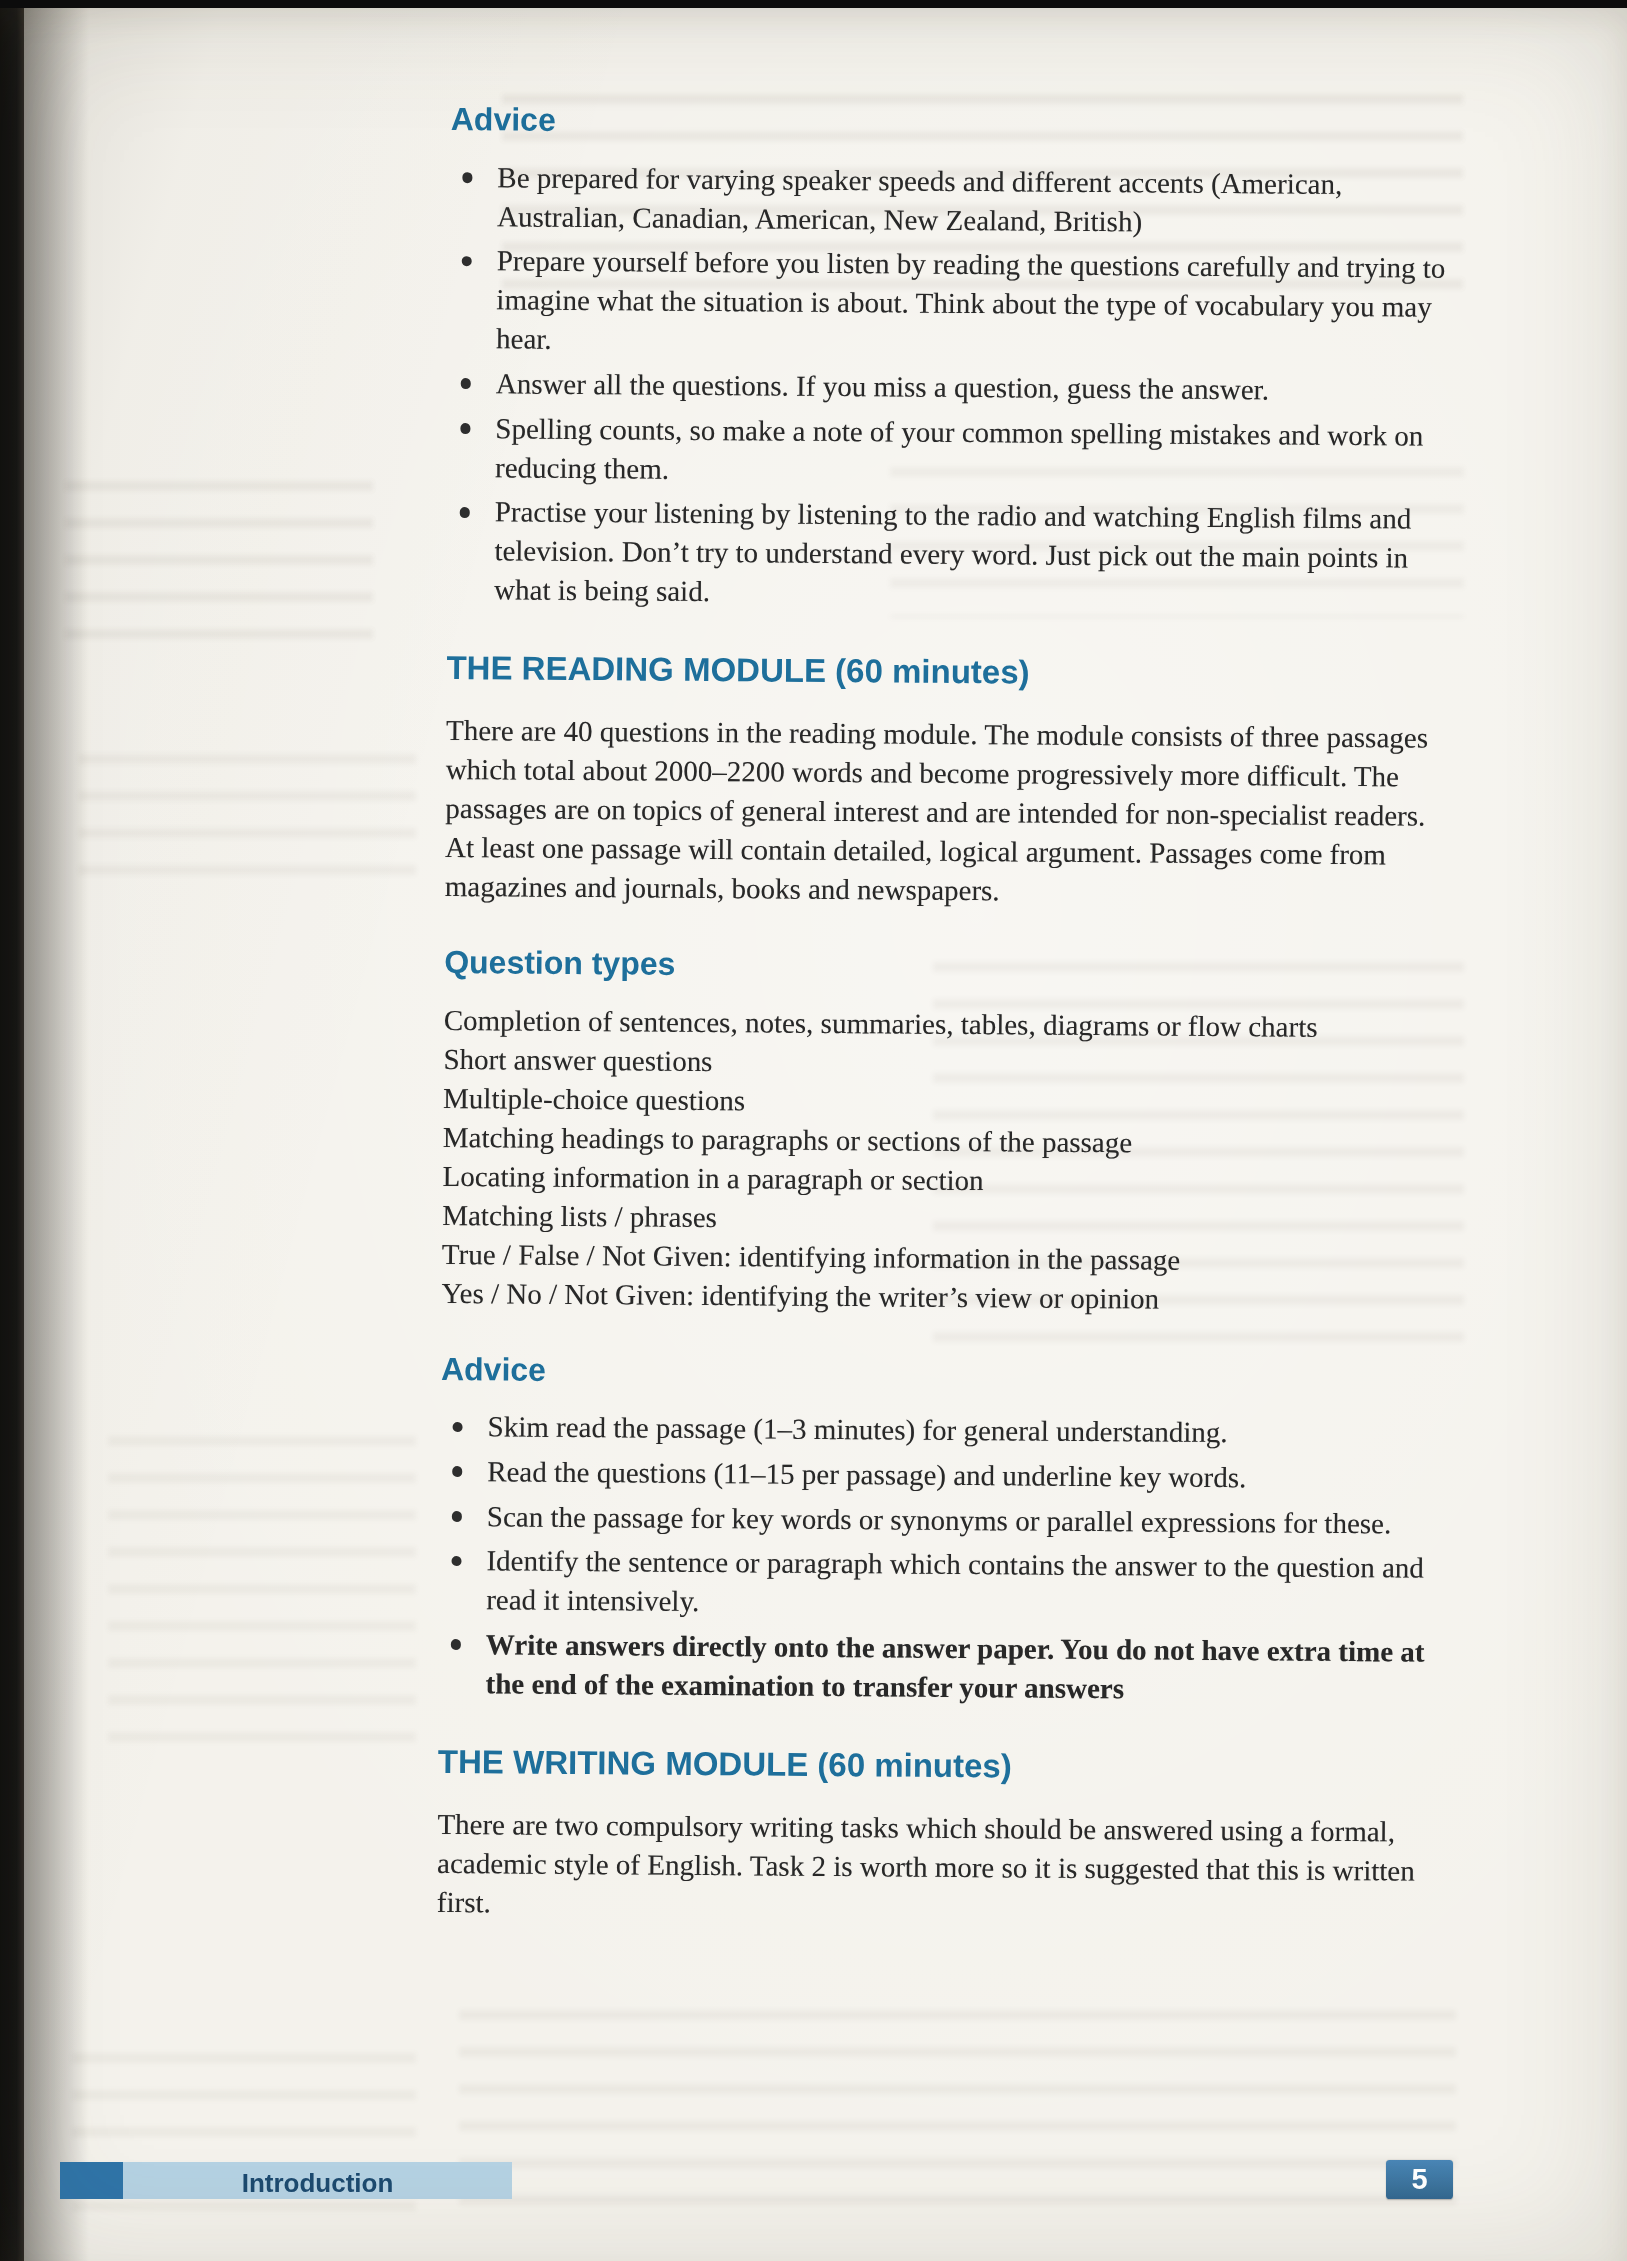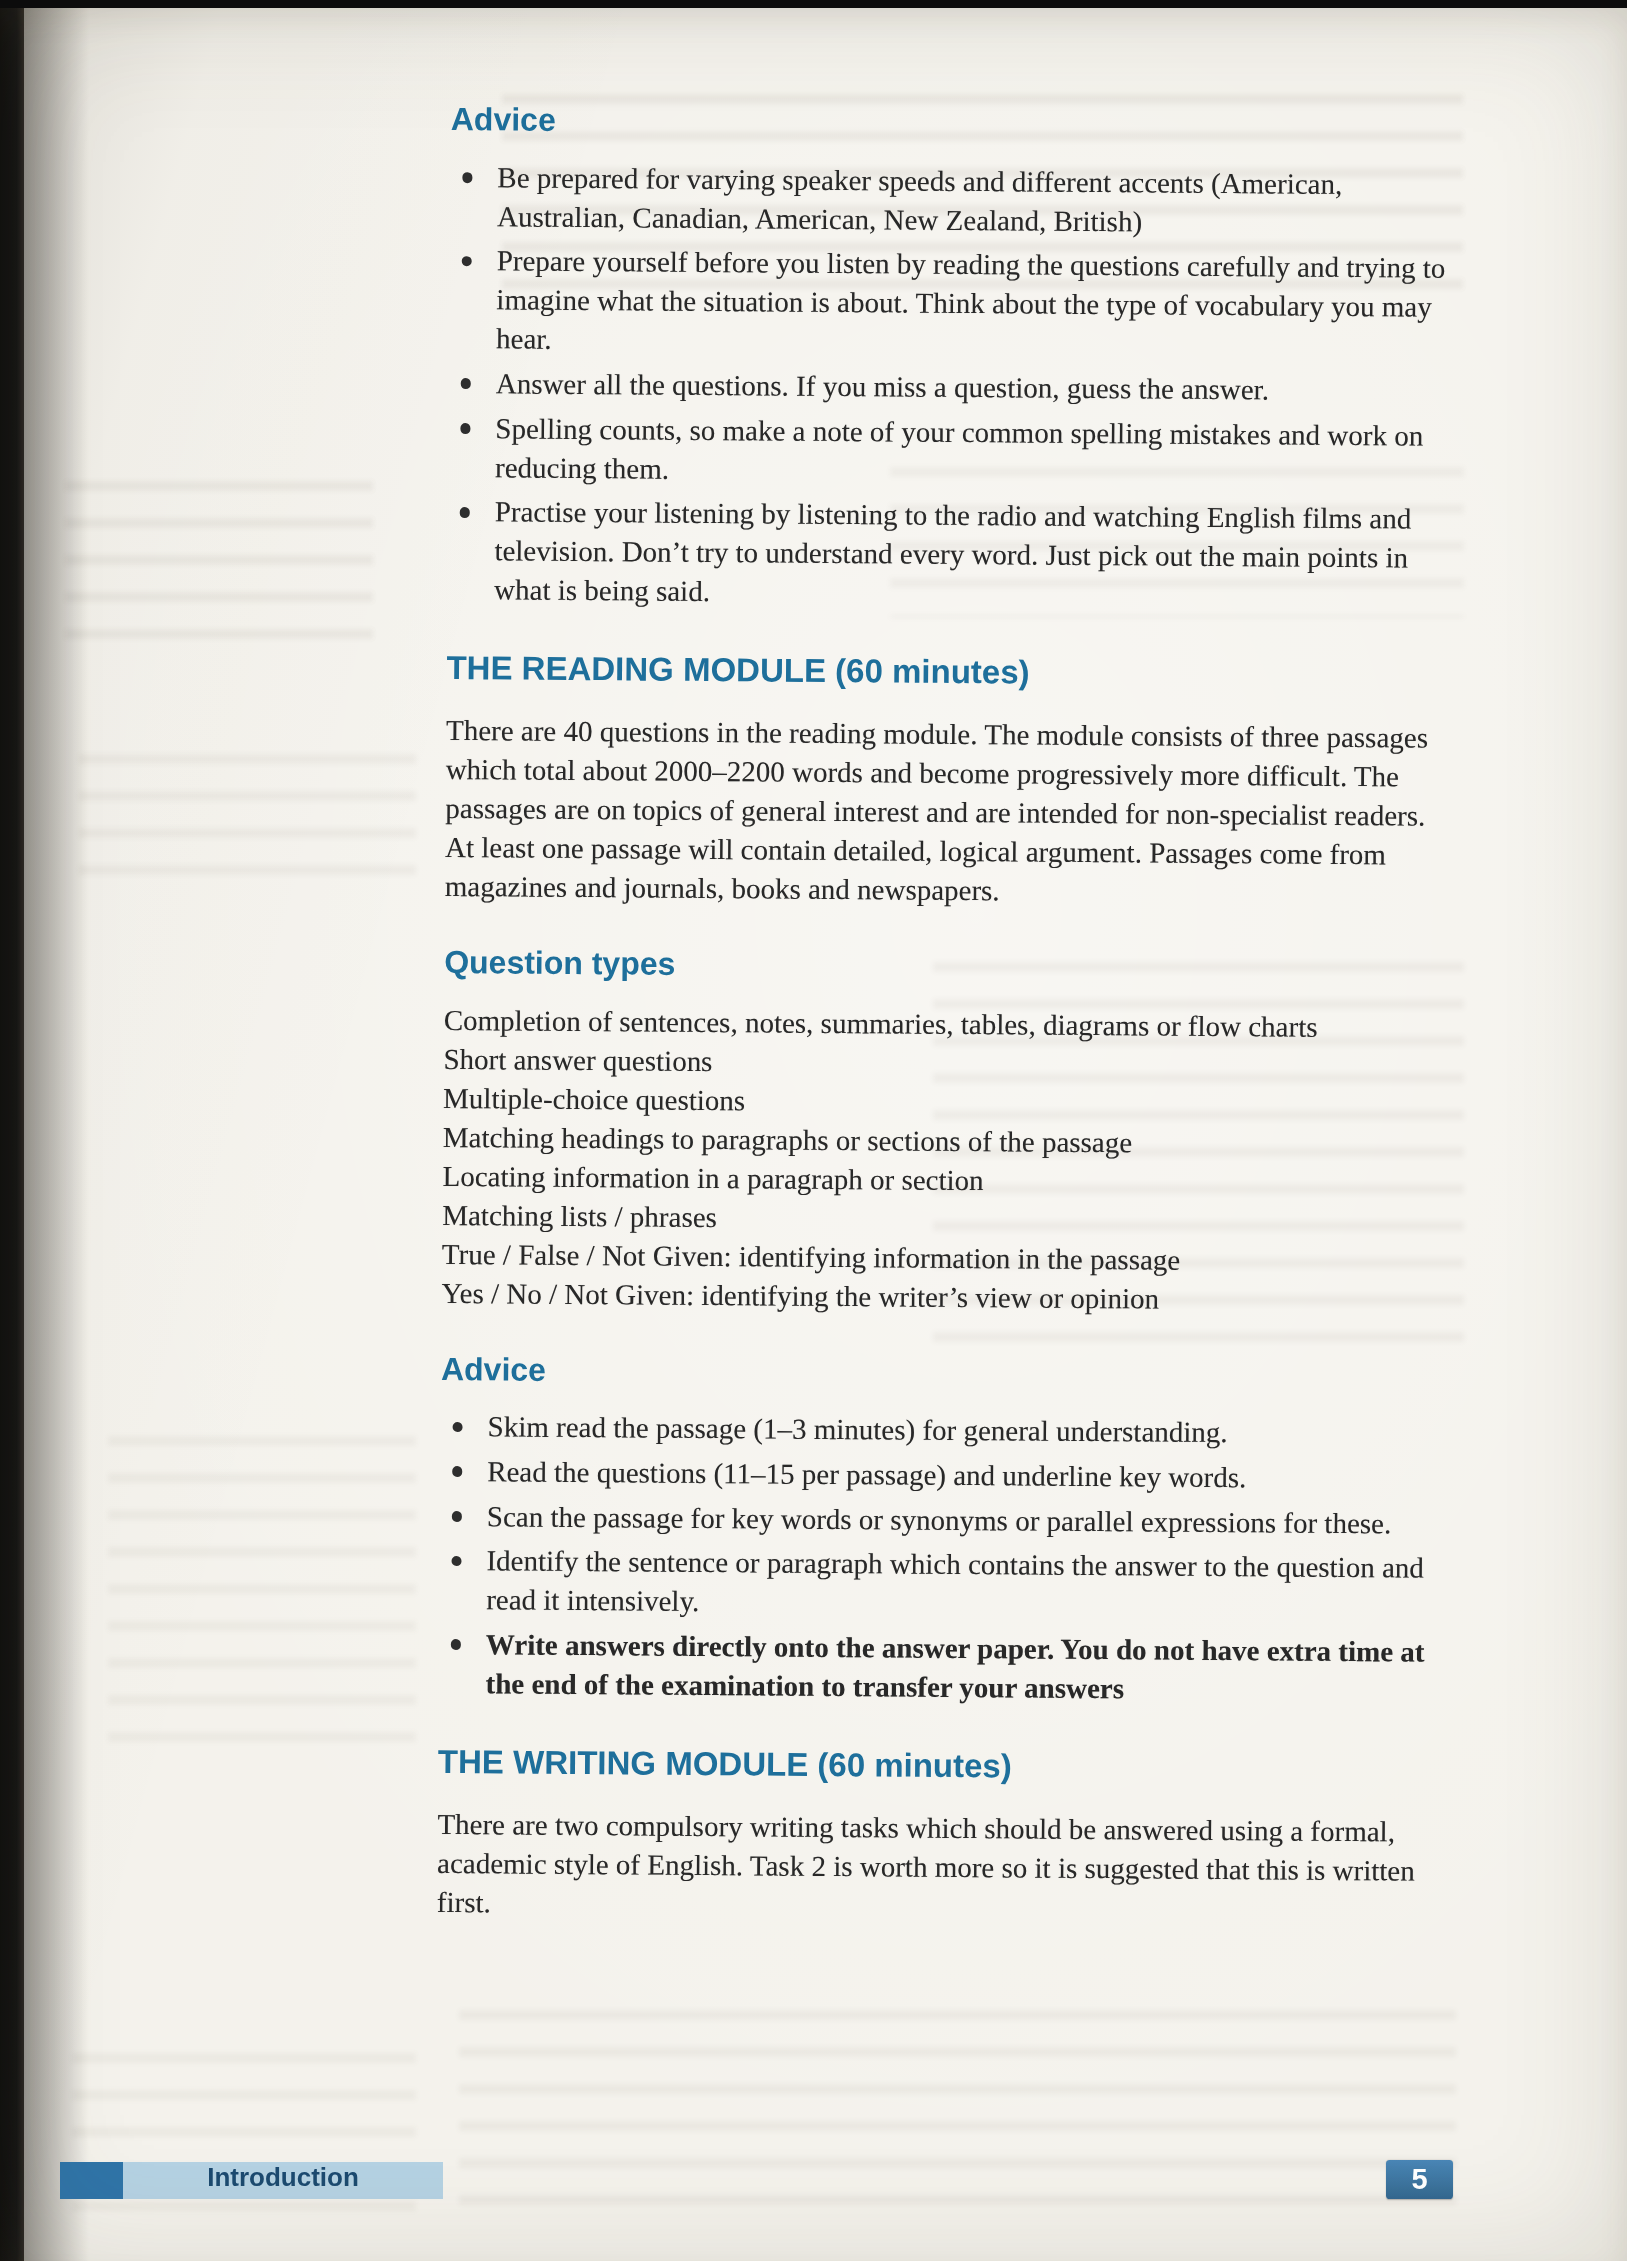--- a/index.html
+++ b/index.html
@@ -99,23 +99,23 @@
   
   .footer-square {
     position: absolute;
     left: 60px; top: 2154px;
     width: 63px; height: 37px;
     background: var(--footer-square, #2f74a8);
   }
   .footer-bar {
     position: absolute;
     left: 123px; top: 2154px;
-    width: 320px; height: 37px;
+    width: 389px; height: 37px;
     background: var(--footer-bar, #b5d2e3);
-    display: flex; align-items: flex-start; justify-content: center;
+    display: flex; align-items: flex-end; justify-content: center;
   }
   .footer-bar span {
     font-family: "Liberation Sans", sans-serif;
     font-weight: 700;
     font-size: 26px;
     color: var(--footer-label, #1c4a70);
   }
   .page-number {
     position: absolute;
     left: 1386px; top: 2152px;

